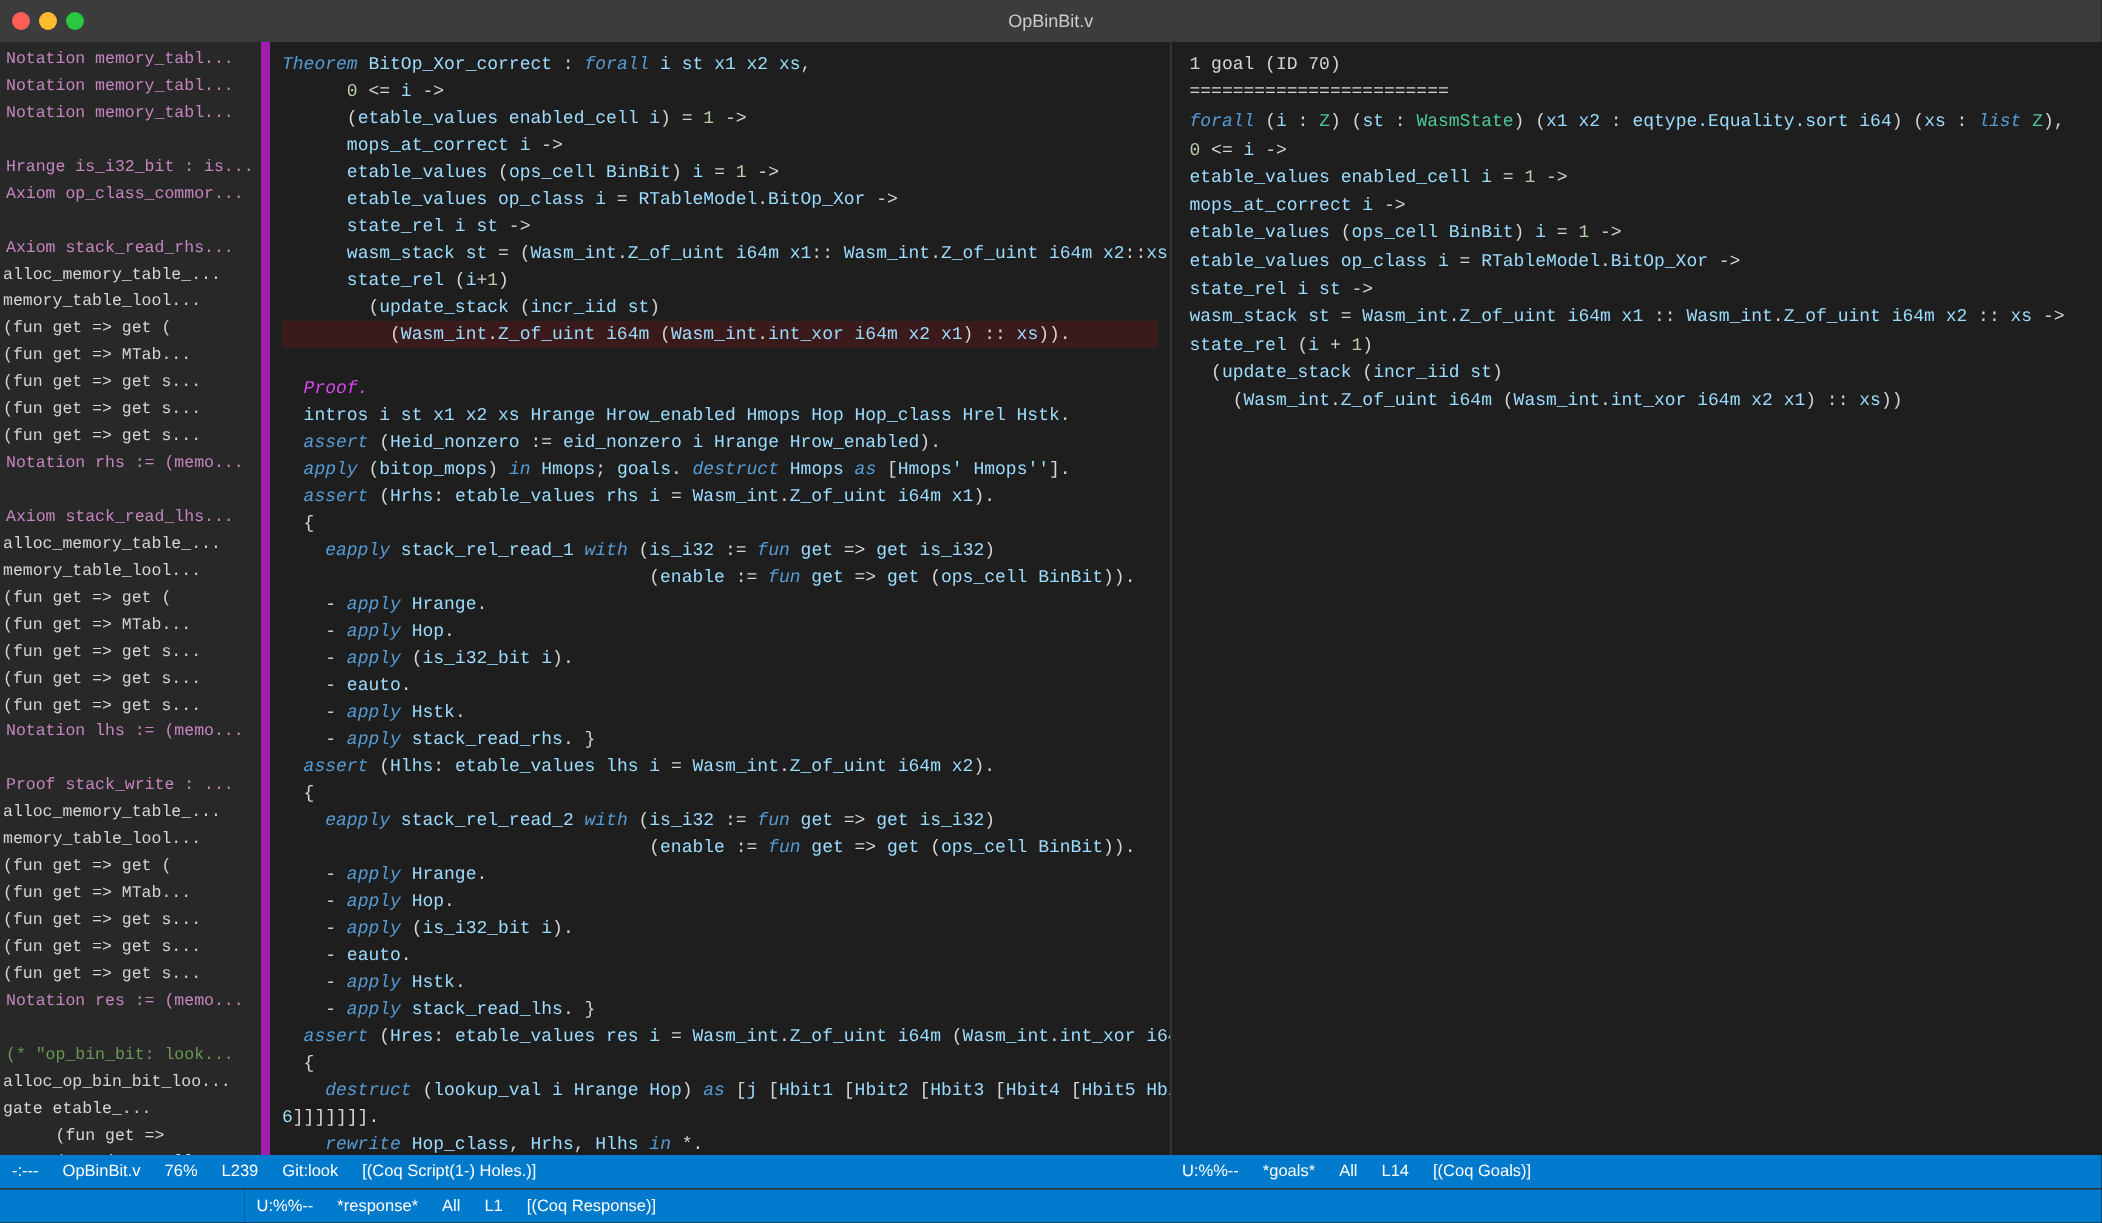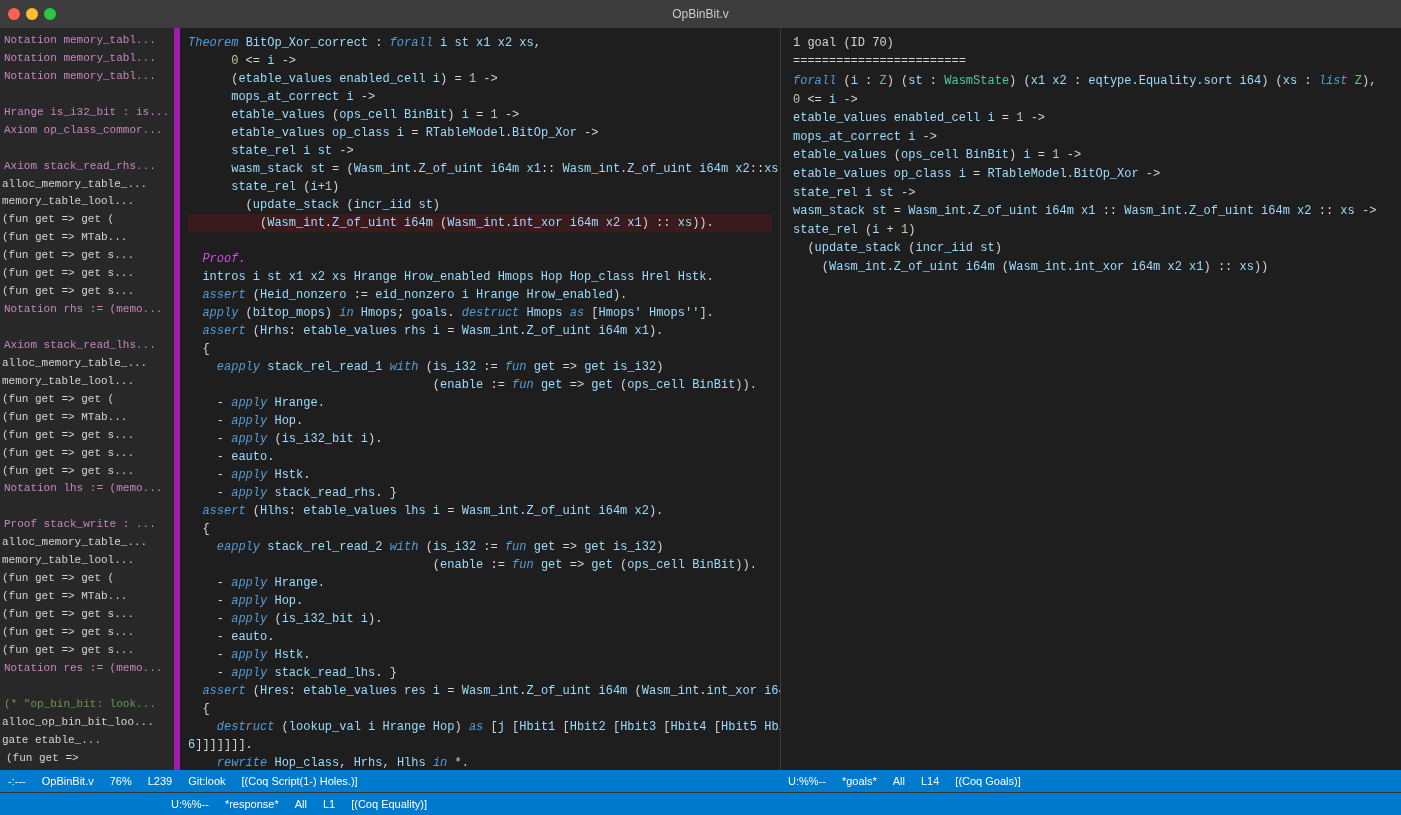--- a/index.html
+++ b/index.html
@@ -70,21 +70,21 @@
       white-space: nowrap;
       overflow: hidden;
       text-overflow: ellipsis;
       color: #9cdcfe;
       line-height: 1.45;
     }
     .sidebar-line.keyword { color: #c586c0; }
     .sidebar-line.comment { color: #6a9955; }
     .sidebar-line.plain { color: #d4d4d4; }
     .sidebar-line.indent { padding-left: 2px; color: #d4d4d4; }
-    .sidebar-line.indent2 { padding-left: 6px; color: #d4d4d4; }
+    .sidebar-line.indent2 { padding-left: 37px; color: #d4d4d4; }
 
     
     .editor-left {
       flex: 1;
       background: #1e1e1e;
       overflow: auto;
       border-right: 1px solid #3c3c3c;
       position: relative;
     }
 
@@ -315,15 +315,15 @@
     <span class="status-bar-item">[(Coq Goals)]</span>
   </div>
 </div>
 <div class="bottom-bars" style="border-top:1px solid #333;">
   <div style="width:163px; height:22px; background:#007acc; flex-shrink:0;"></div>
   <div style="flex:1; height:22px; background:#007acc; display:flex; align-items:center; padding:0 8px; font-size:11px; color:white; font-family:sans-serif;">
     <span class="status-bar-item">U:%%--</span>
     <span class="status-bar-item">*response*</span>
     <span class="status-bar-item">All</span>
     <span class="status-bar-item">L1</span>
-    <span class="status-bar-item">[(Coq Equality)]</span>
+    <span class="status-bar-item">[(Coq Response)]</span>
   </div>
 </div>
 
 </body></html>

